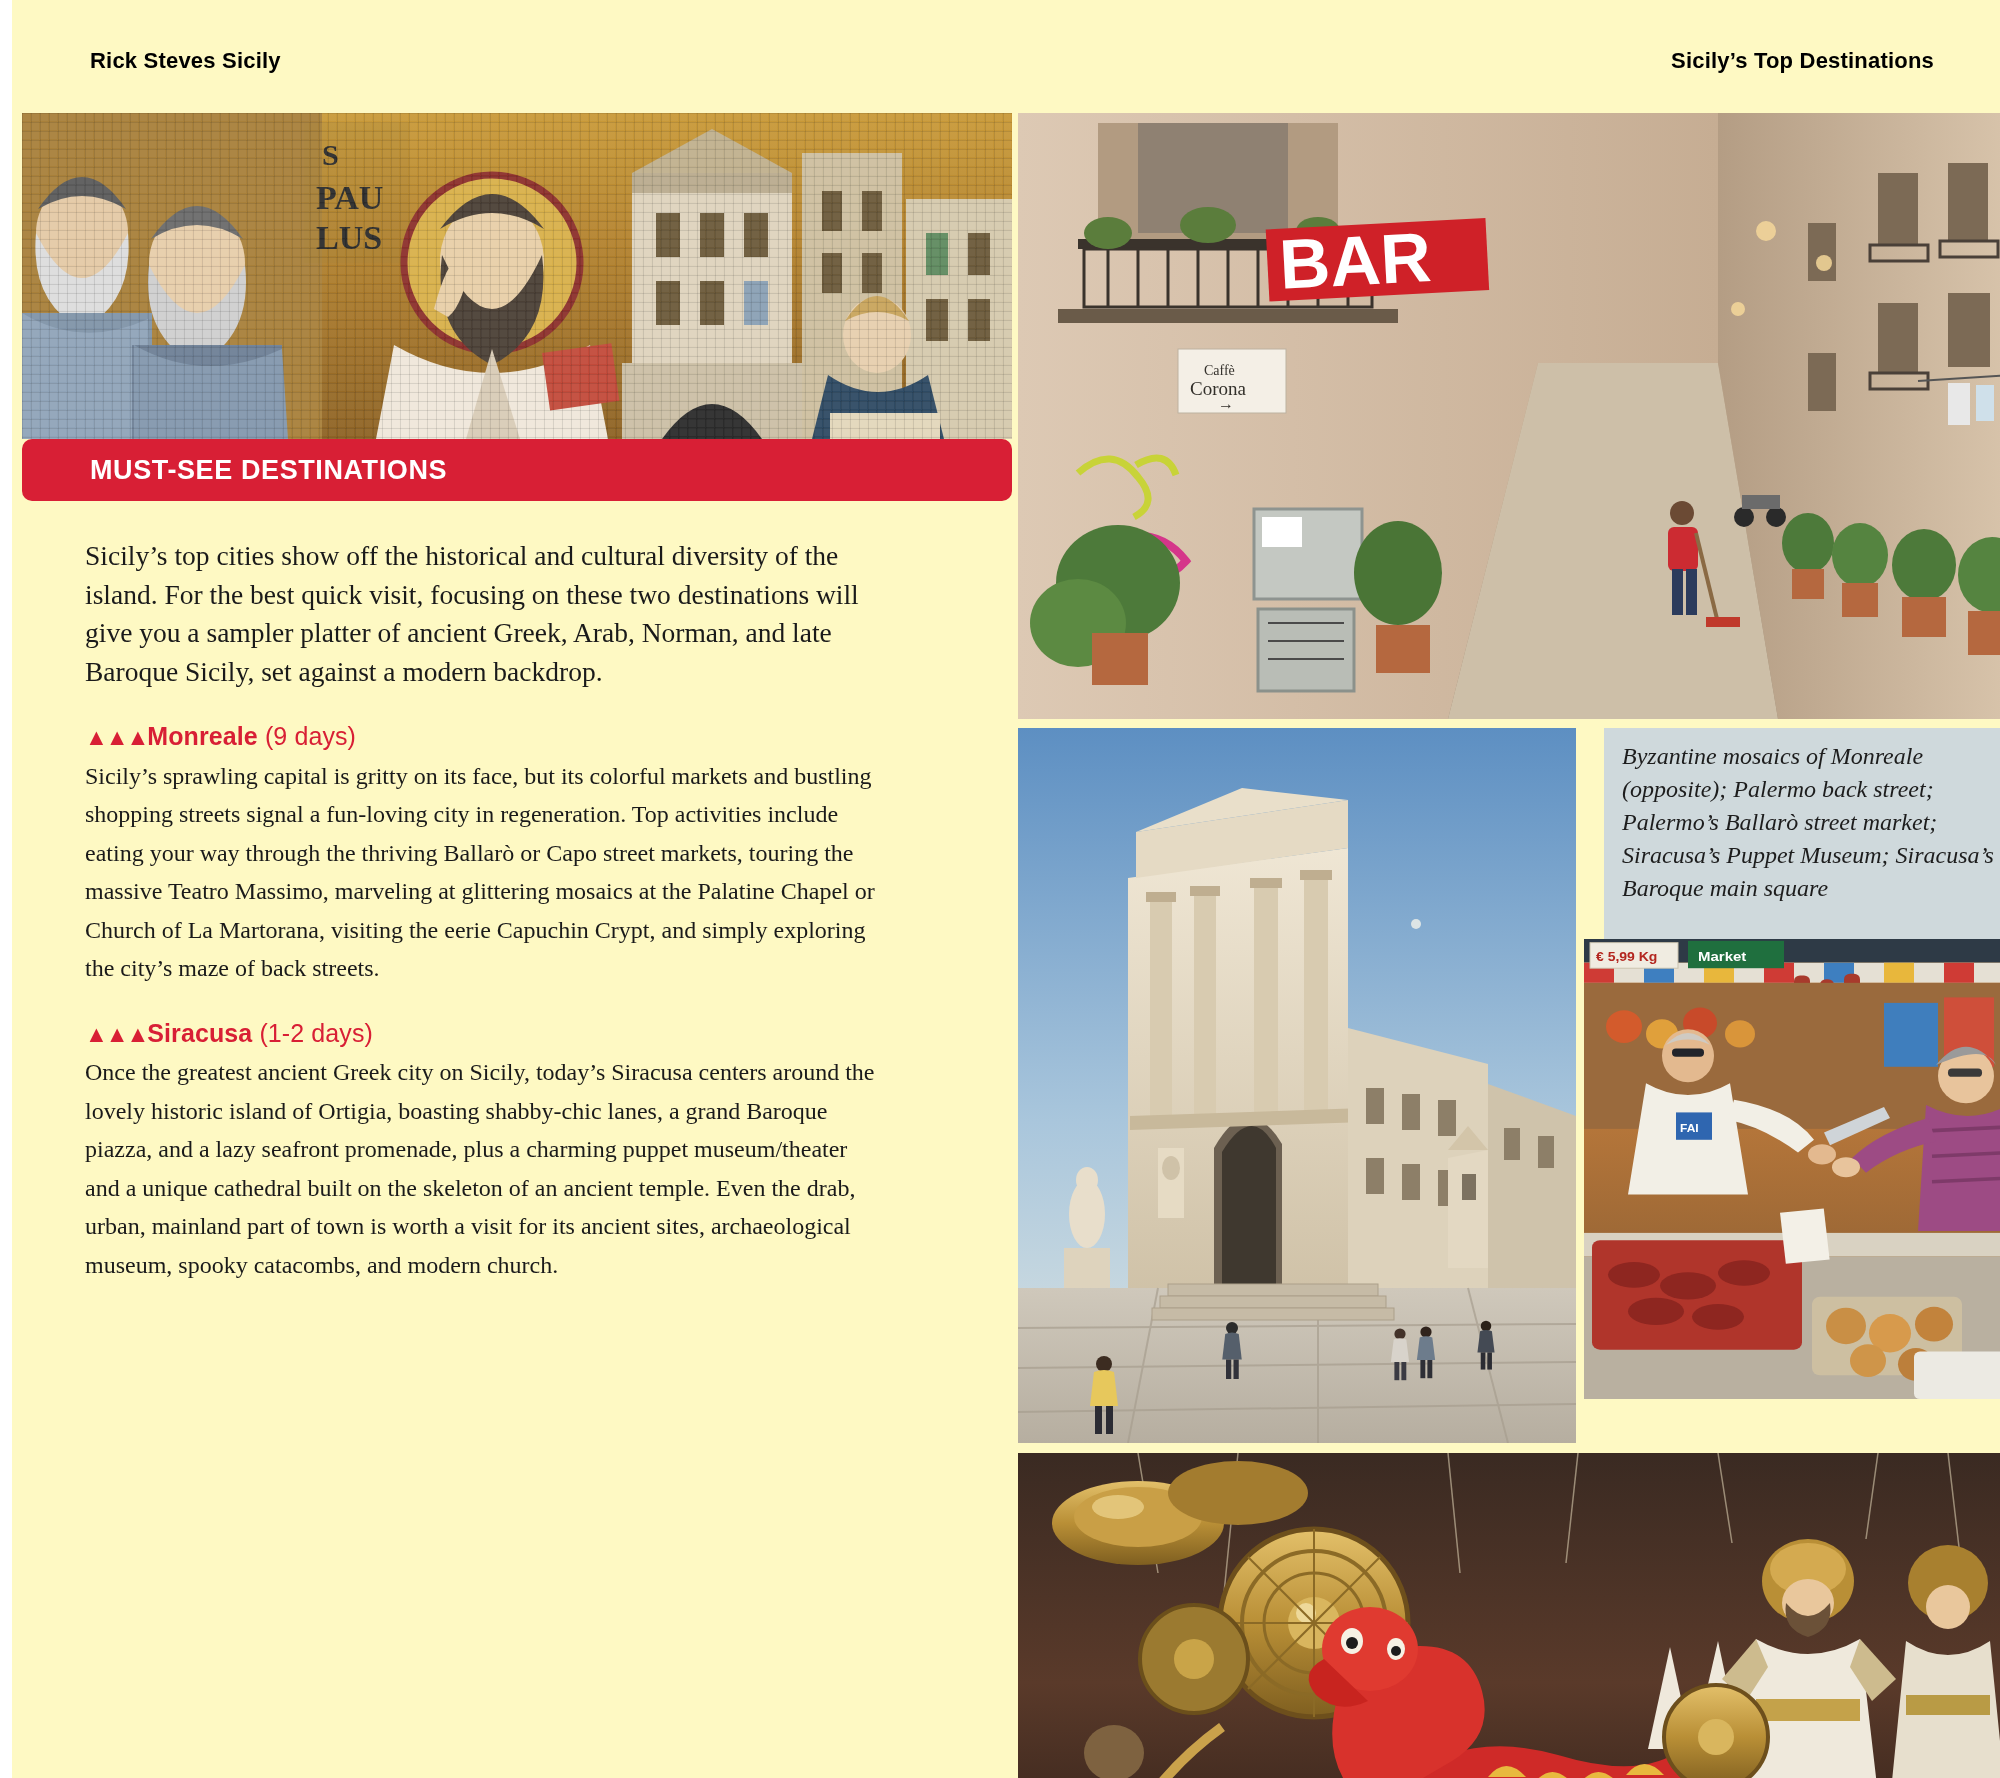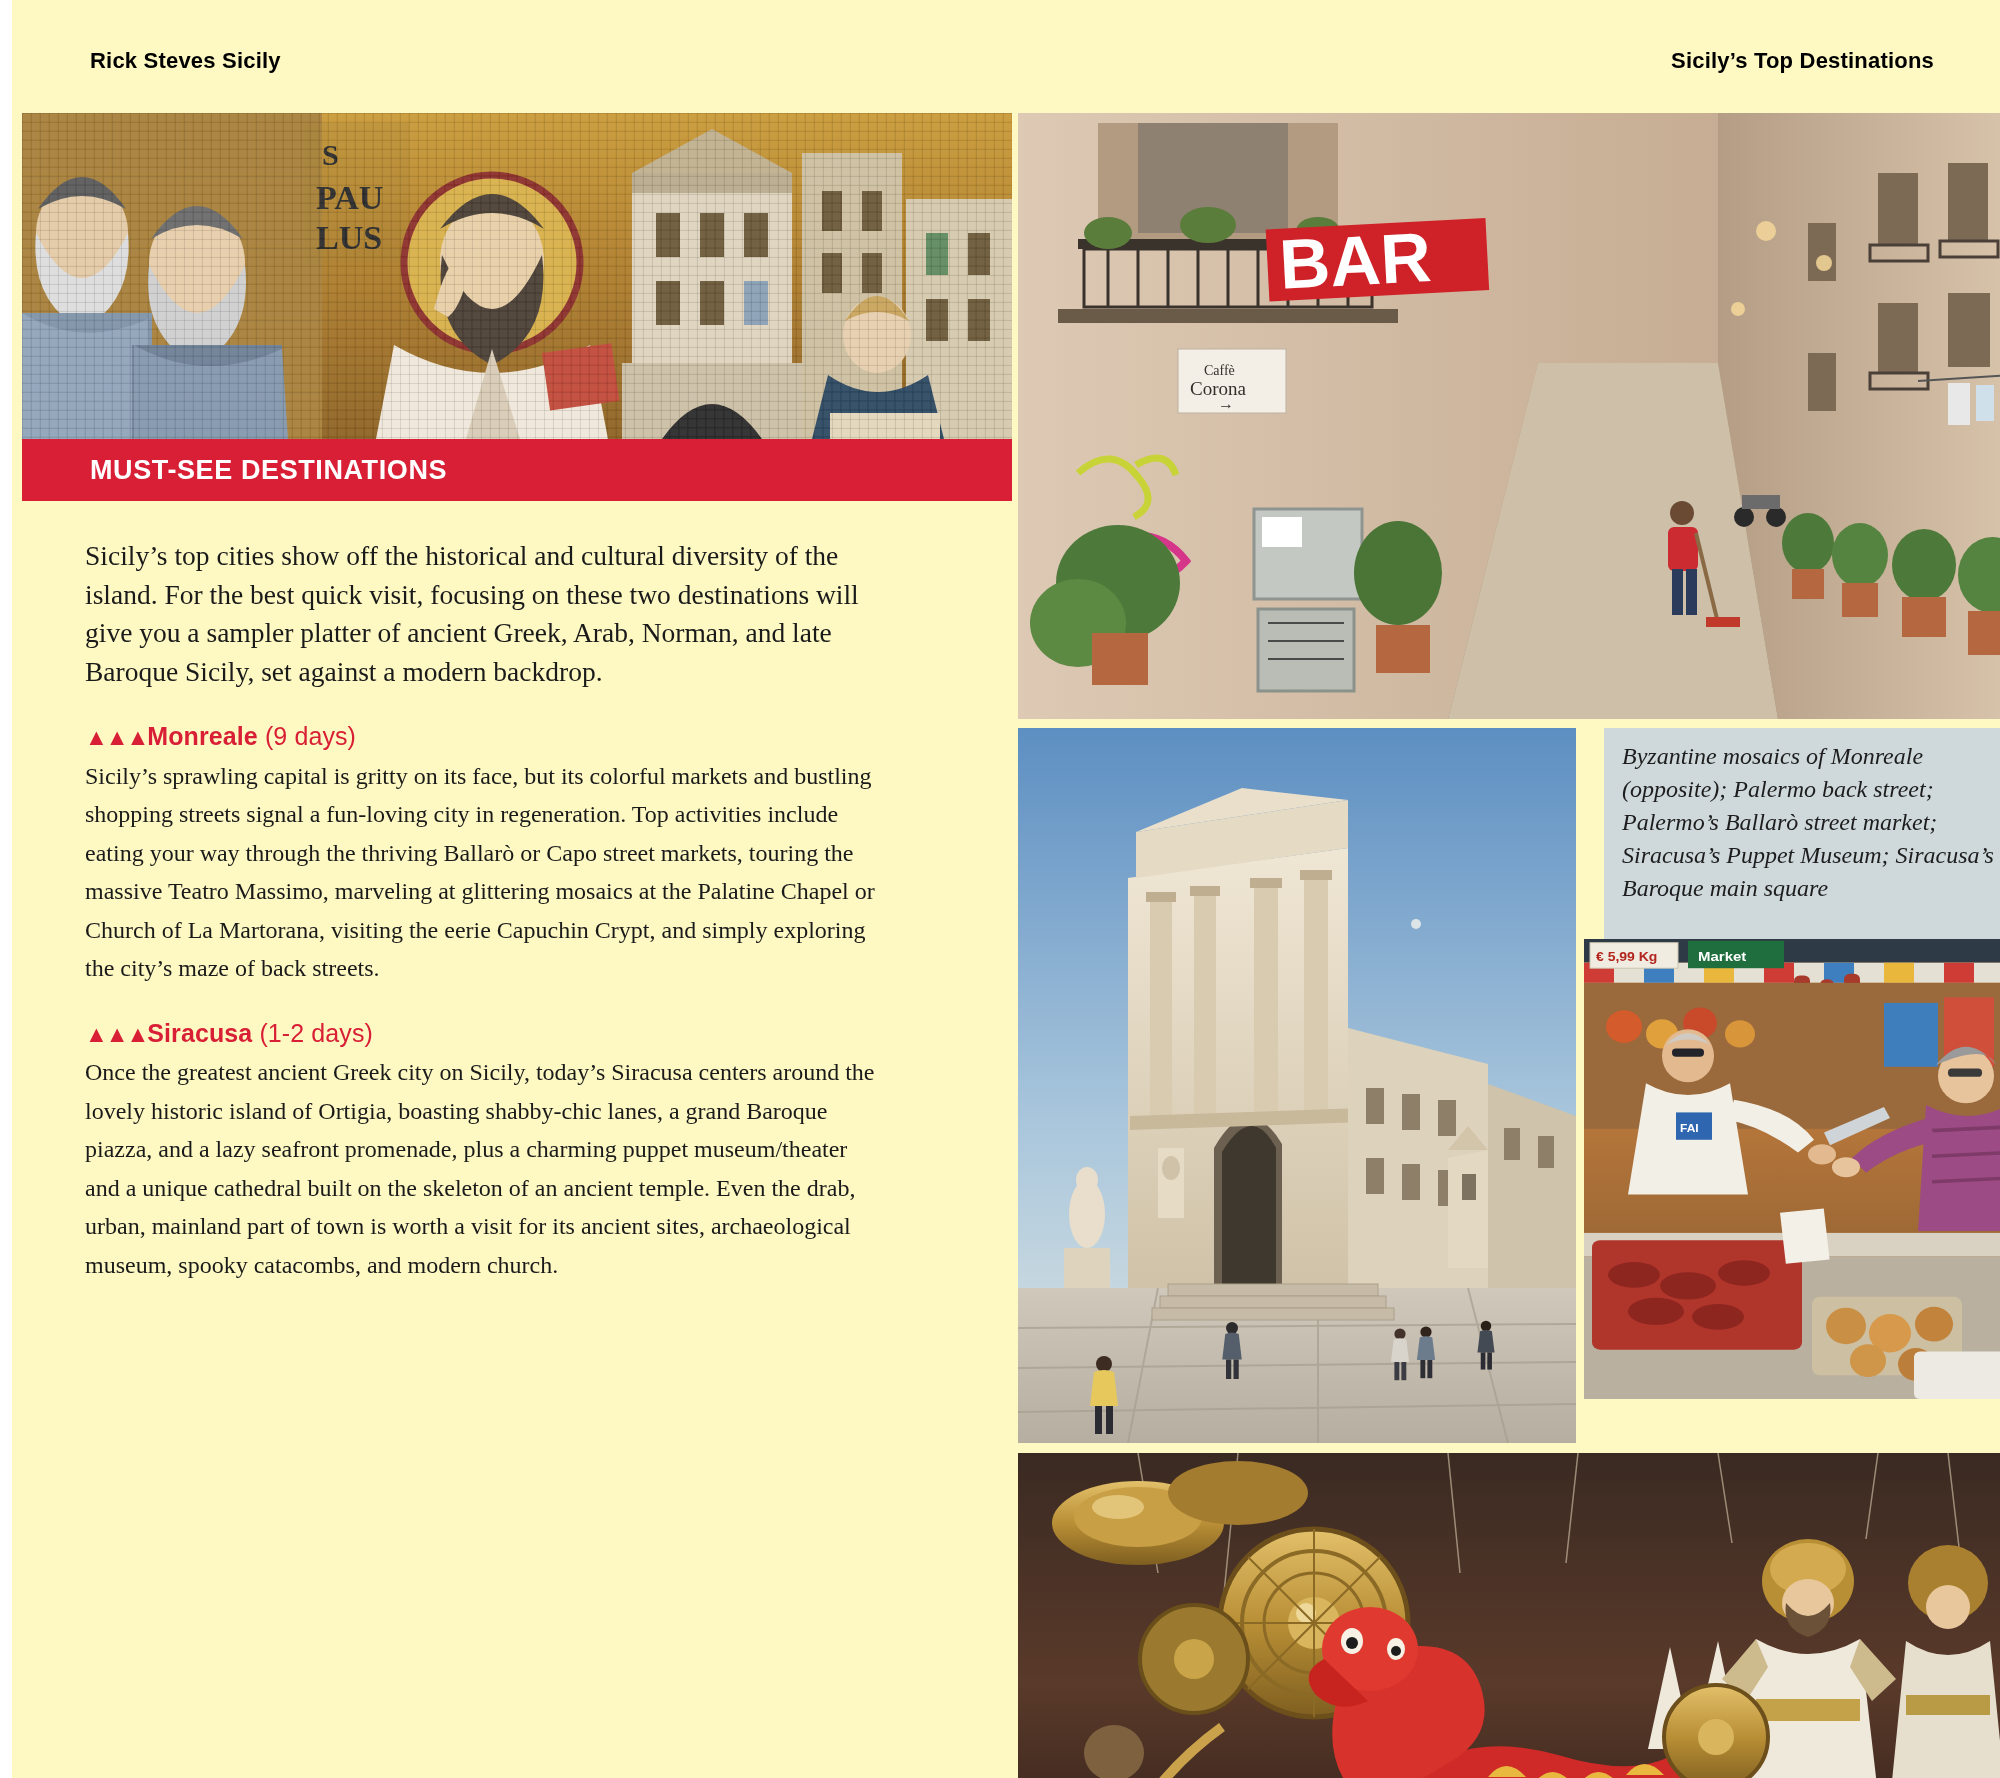--- a/index.html
+++ b/index.html
@@ -52,20 +52,21 @@
     overflow: hidden;
     background: #8a6a32;
   }
   .redbar {
     position: absolute;
     left: 10px;
     top: 326px;
     width: 990px;
     height: 62px;
     background: #d81f35;
+    border-radius: 10px;
   }
   .redbar .title {
     position: absolute;
     left: 68px;
     top: 16px;
     font-family: "Liberation Sans", sans-serif;
     font-weight: bold;
     font-size: 27px;
     letter-spacing: 0.6px;
     color: #ffffff;

